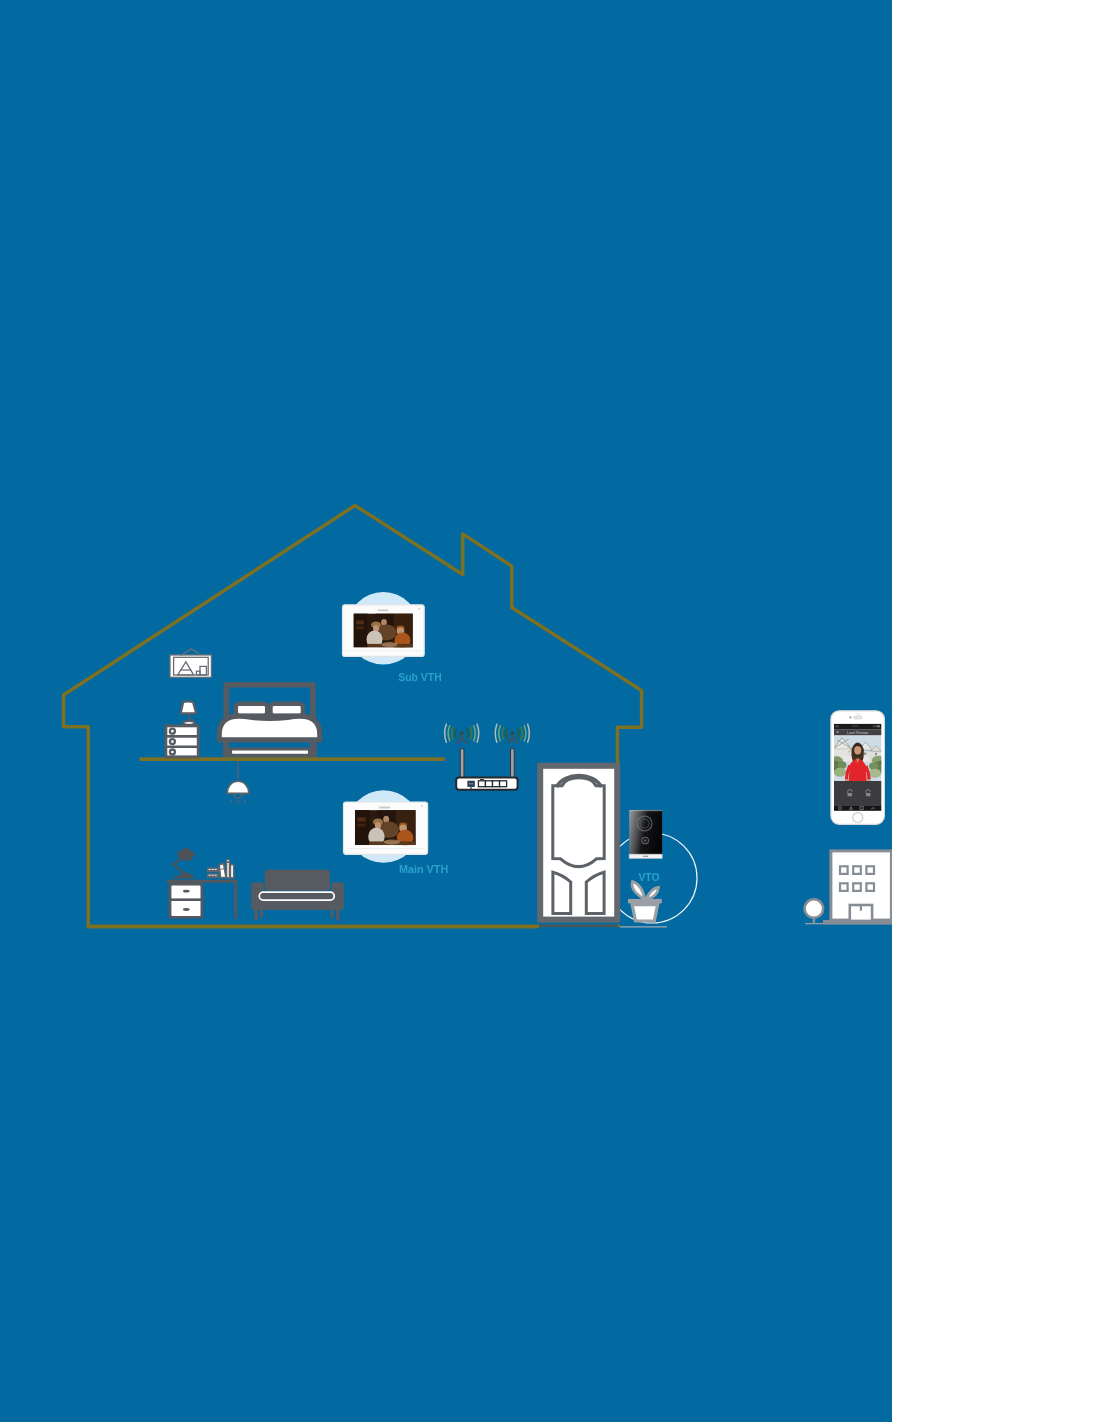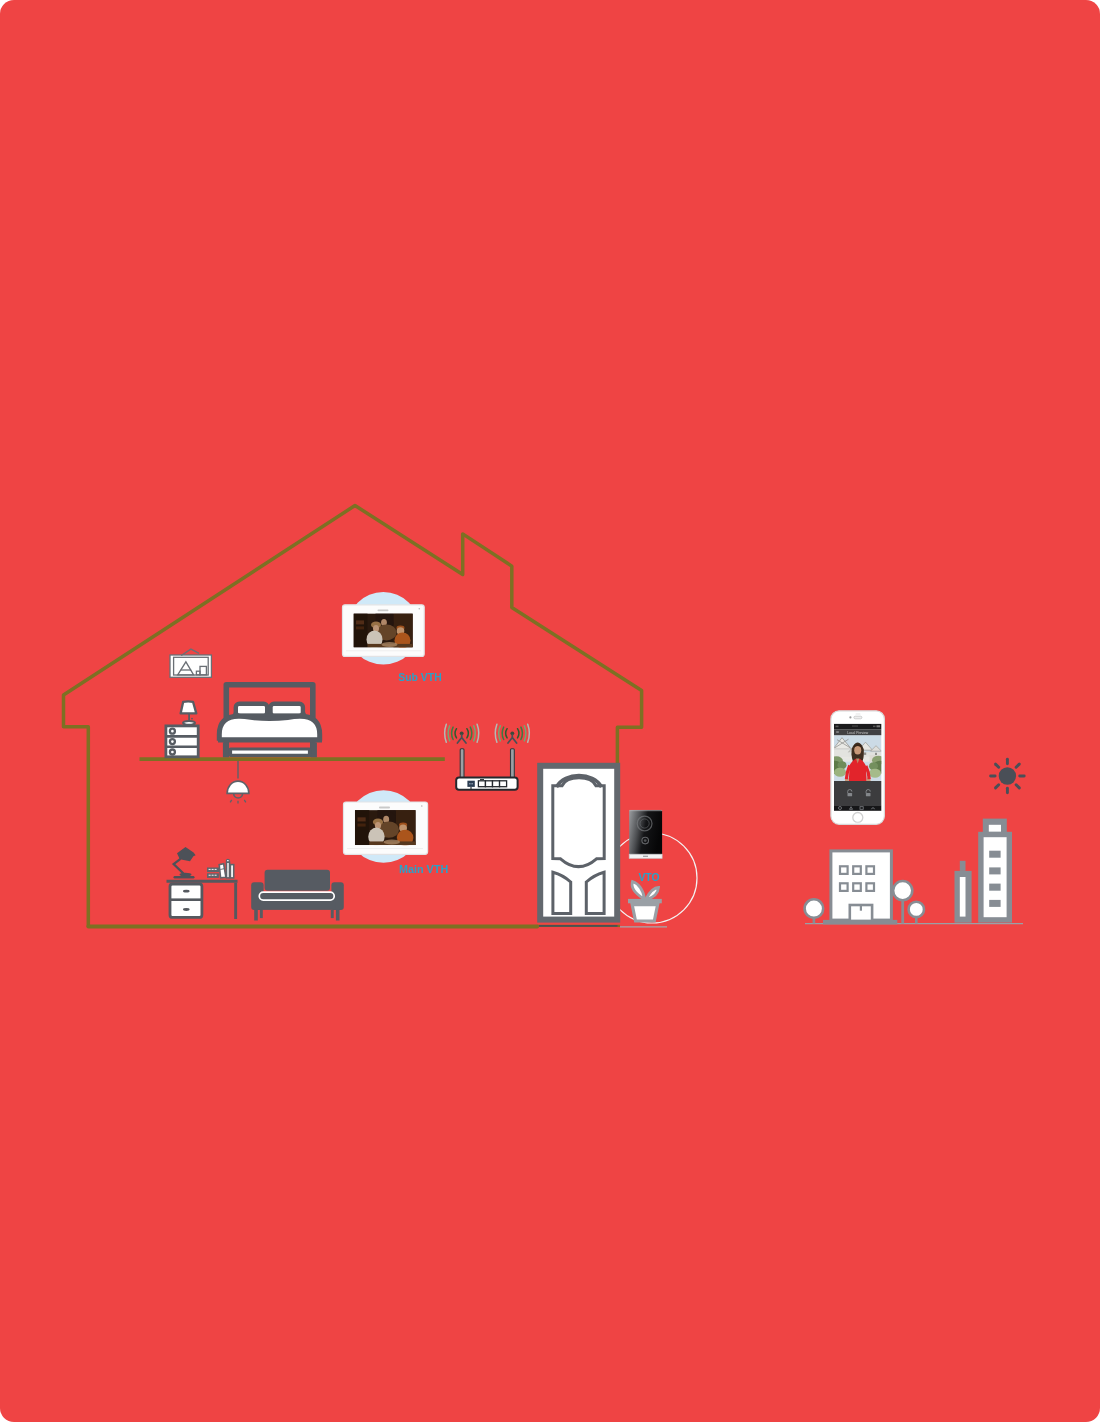--- a/index.html
+++ b/index.html
@@ -1,16 +1,16 @@
 <!DOCTYPE html>
 <html><head>
 <meta charset="utf-8">
 <style>
 html,body{margin:0;padding:0;background:#fff;}
-#c{position:relative;width:1100px;height:1422px;background:#ef4444;overflow:hidden;border-radius:14px;}
+#c{position:relative;width:892px;height:1422px;background:#0369a1;overflow:hidden;}
 text{font-family:"Liberation Sans",sans-serif;}
 </style>
 </head>
 <body>
 <div id="c">
 <svg width="1100" height="1422" viewBox="0 0 1100 1422">
 <defs>
 <linearGradient id="vtog" x1="0" y1="0" x2="1" y2="0.25">
 <stop offset="0" stop-color="#9b9ea1"></stop>
 <stop offset="0.35" stop-color="#4a4c4f"></stop>

